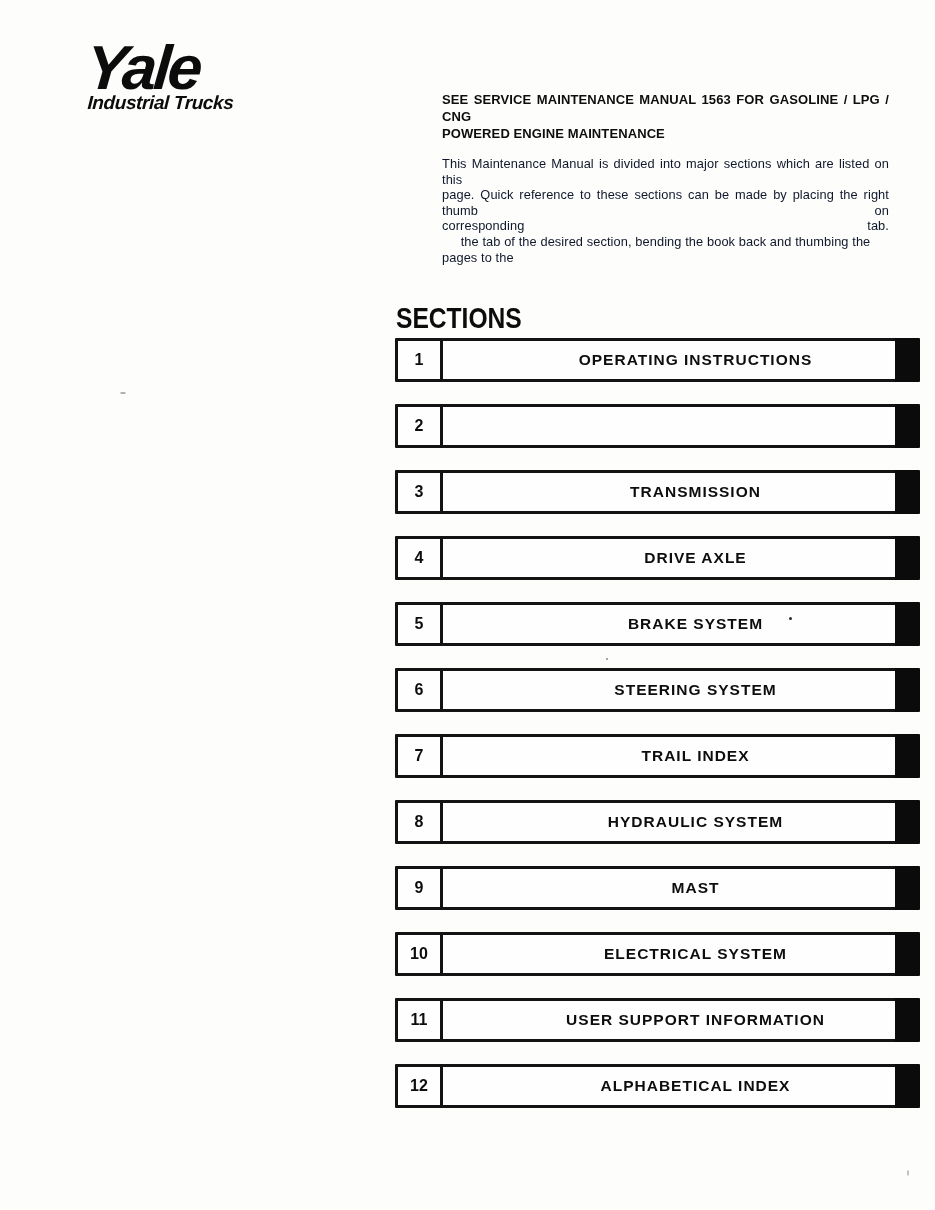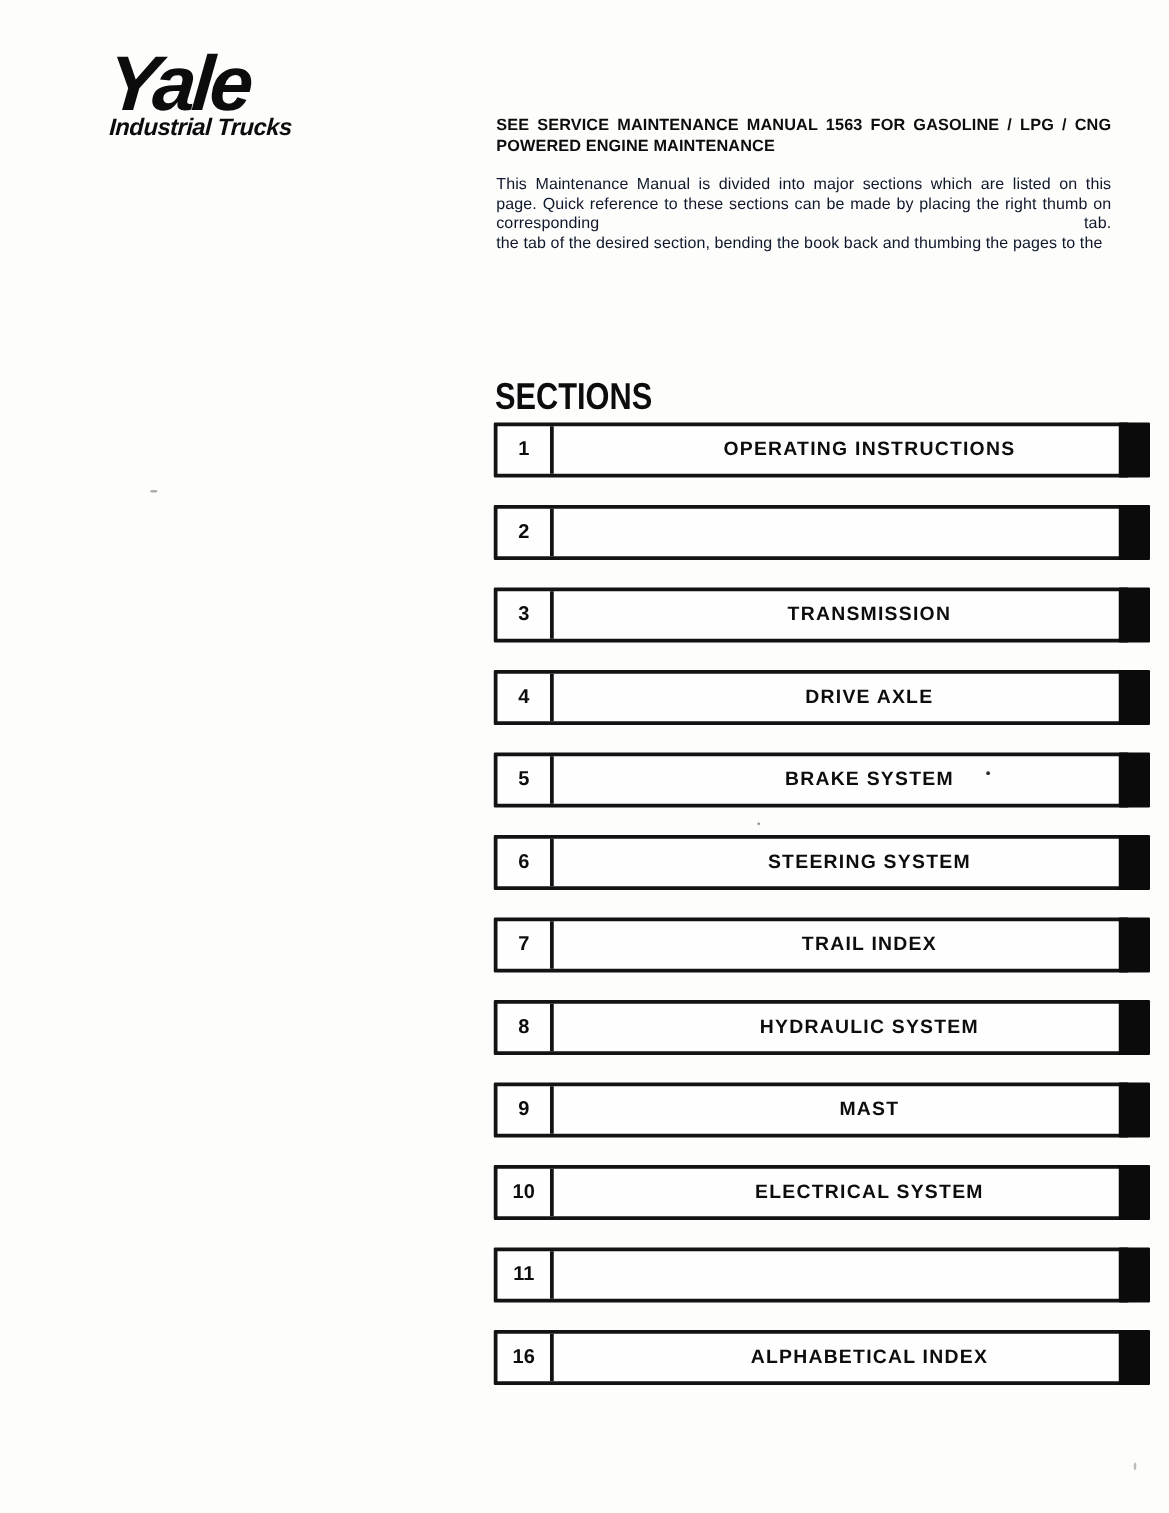--- a/index.html
+++ b/index.html
@@ -35,21 +35,21 @@
   .hblock { margin:0 0 14px 0; }
   .hblock .line {
     font-size:13px; line-height:17px; font-weight:bold; color:#0d0d0d;
     letter-spacing:0.1px;
   }
   .iblock { margin-top:13px; }
   .iblock .line {
     font-size:12.8px; line-height:15.6px; font-weight:normal; color:#0f172a;
     letter-spacing:0.1px;
   }
-  .hblock .line, .iblock .line { text-align:justify; text-align-last:justify; }
+  .hblock .line, .iblock .line { text-align:justify; text-align-last:justify;margin-left:45px; }
   .hblock .line:last-child, .iblock .line:last-child {
     text-align:center; text-align-last:left;
   }
 
   
   .sections-heading {
     position:absolute; left:396px; top:302px;
     font-size:30px; line-height:32px; font-weight:bold; color:#0c0c0c;
     letter-spacing:0px; transform:scaleX(0.82); transform-origin:left top;
     white-space:nowrap;
@@ -167,25 +167,26 @@
       </div>
 
       <div class="box">
         <div class="num-cell">10</div>
         <div class="title-cell">ELECTRICAL SYSTEM</div>
         <div class="tab-marker"></div>
       </div>
 
       <div class="box">
         <div class="num-cell">11</div>
+        <div class="title-cell">USER SUPPORT INFORMATION</div>
         <div class="tab-marker"></div>
       </div>
 
       <div class="box">
-        <div class="num-cell">16</div>
+        <div class="num-cell">12</div>
         <div class="title-cell">ALPHABETICAL INDEX</div>
         <div class="tab-marker"></div>
       </div>
     </div>
 
   <div class="speck" style="left:120px; top:392px; width:6px; height:2px; background:#aaaaaa;"></div>
   <div class="speck" style="left:789px; top:617px; width:3px; height:3px; background:#2a2a2a;"></div>
   <div class="speck" style="left:606px; top:658px; width:2px; height:2px; background:#888888;"></div>
   <div class="speck" style="left:907px; top:1170px; width:2px; height:6px; background:#bbbbbb;"></div>
 

